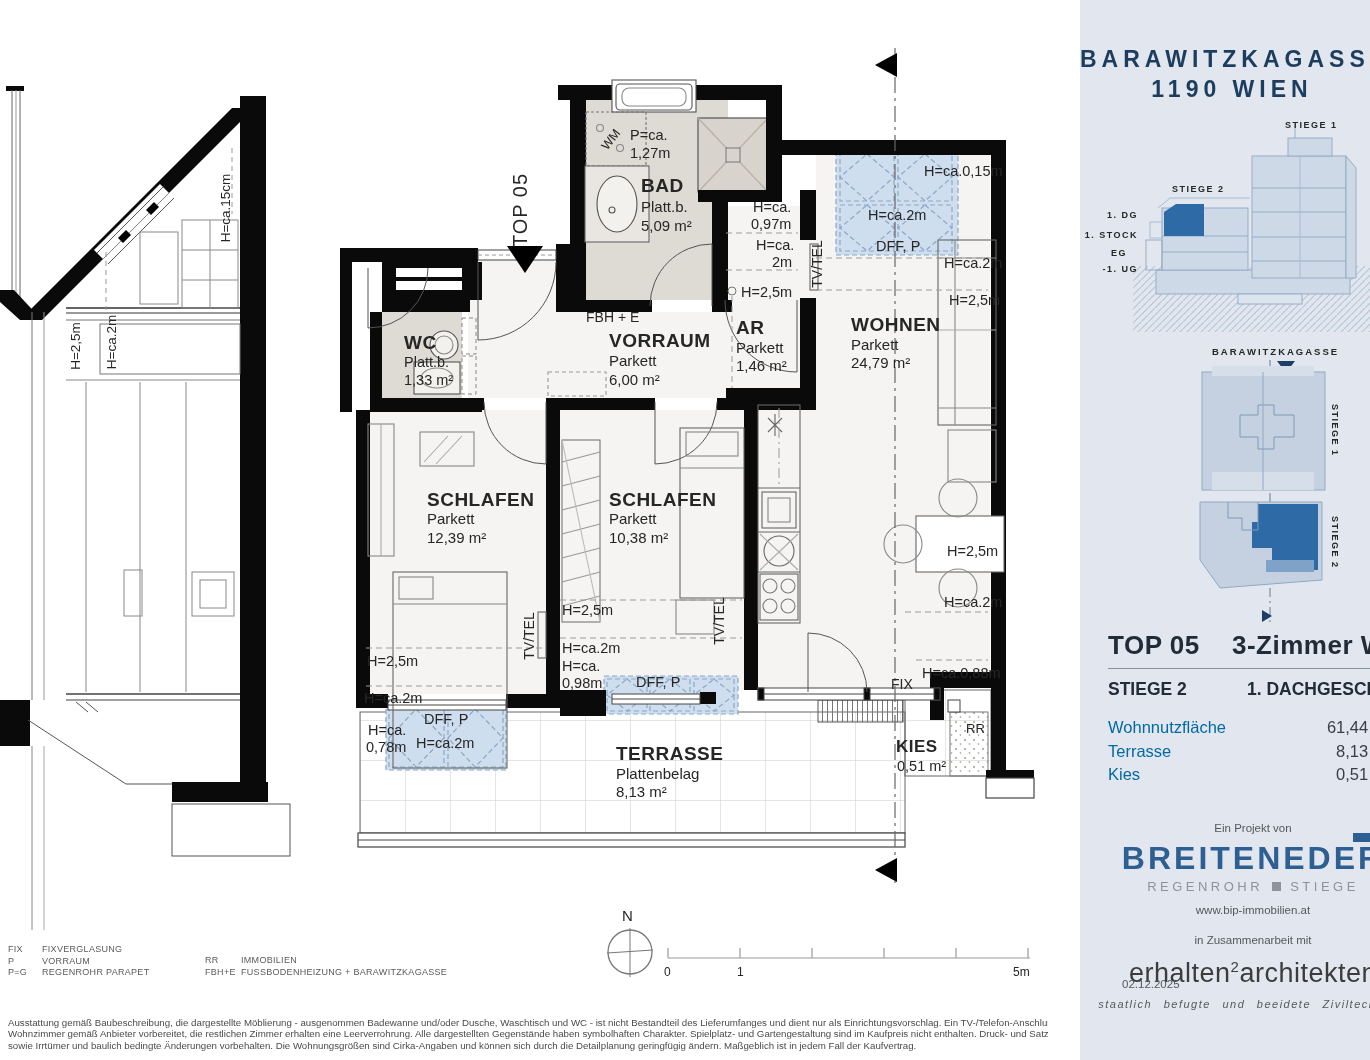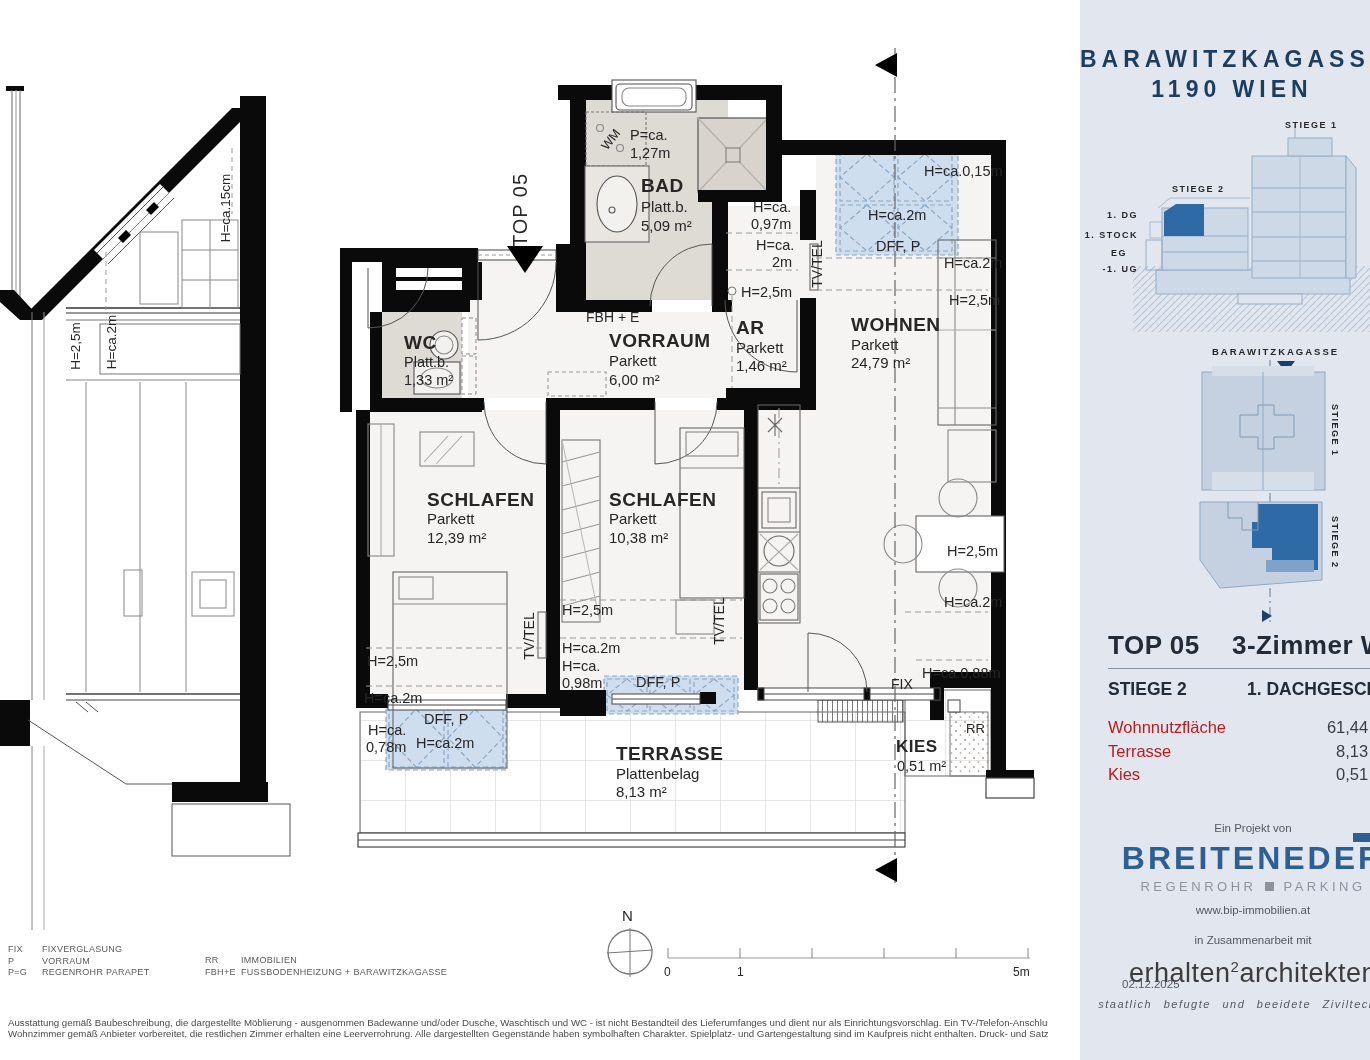--- a/index.html
+++ b/index.html
@@ -5,21 +5,21 @@
   html,body{margin:0;padding:0;background:#fff;}
   body{width:1370px;height:1060px;overflow:hidden;font-family:"Liberation Sans",sans-serif;}
   .canvas{position:relative;width:1370px;height:1060px;background:#fff;overflow:hidden;}
   .abs{position:absolute;}
   svg{font-family:"Liberation Sans",sans-serif;}
   svg text{fill:#262626;}
   .rtitle{font-weight:700;letter-spacing:5px;color:#1c3d5e;text-align:center;font-size:23px;}
   .panelbg{background:#e2e7ef;}
   .toprow{font-weight:700;color:#222c38;font-size:26px;letter-spacing:0.5px;white-space:nowrap;}
   .subrow{font-weight:700;color:#222c38;font-size:17.5px;white-space:nowrap;}
-  .arealbl{font-size:16.5px;color:#b91c1c;white-space:nowrap;}
+  .arealbl{font-size:16.5px;color:#0369a1;white-space:nowrap;}
   .areaval{font-size:16.5px;color:#383e45;text-align:right;white-space:nowrap;}
   .small{font-size:11.5px;color:#53585e;text-align:center;white-space:nowrap;}
   .brand{font-size:32px;font-weight:700;letter-spacing:3px;color:#2d5f92;text-align:center;white-space:nowrap;}
   .brandsub{font-size:13px;letter-spacing:3.5px;color:#8d939b;text-align:center;white-space:nowrap;}
   .sq{display:inline-block;width:9px;height:9px;background:#8d939b;margin:0 9px;}
   .arch{font-size:27px;color:#3c3c3c;text-align:center;white-space:nowrap;letter-spacing:0.5px;}
   .archsub{font-size:11px;font-style:italic;color:#55595e;letter-spacing:1.5px;word-spacing:7px;text-align:center;white-space:nowrap;}
   .legend-row{display:flex;font-size:9px;color:#5a5a5a;letter-spacing:0.3px;line-height:11.5px;white-space:nowrap;}
   .la{width:34px;}
   .disc{font-size:9.7px;color:#4a4a4a;line-height:11.4px;white-space:nowrap;}
@@ -511,21 +511,21 @@
   <div class="abs arealbl" style="left:1108px;top:718px">Wohnnutzfläche</div>
   <div class="abs areaval" style="left:1272px;top:718px;width:120px">61,44 m²</div>
   <div class="abs arealbl" style="left:1108px;top:742px">Terrasse</div>
   <div class="abs areaval" style="left:1272px;top:742px;width:120px">8,13 m²</div>
   <div class="abs arealbl" style="left:1108px;top:765px">Kies</div>
   <div class="abs areaval" style="left:1272px;top:765px;width:120px">0,51 m²</div>
 
   <div class="abs small" style="left:1080px;top:822px;width:346px">Ein Projekt von</div>
   <div class="abs" style="left:1353px;top:833px;width:30px;height:9px;background:#2d5f92"></div>
   <div class="abs brand" style="left:1080px;top:840px;width:346px">BREITENEDER</div>
-  <div class="abs brandsub" style="left:1080px;top:879px;width:346px"><span>REGENROHR</span><span class="sq"></span><span>PARKING</span></div>
+  <div class="abs brandsub" style="left:1080px;top:879px;width:346px"><span>REGENROHR</span><span class="sq"></span><span>STIEGE</span></div>
   <div class="abs small" style="left:1080px;top:904px;width:346px">www.bip-immobilien.at</div>
   <div class="abs small" style="left:1080px;top:934px;width:346px">in Zusammenarbeit mit</div>
   <div class="abs arch" style="left:1080px;top:958px;width:346px"><span>erhalten</span><sup style="font-size:15px">2</sup><span>architekten</span></div>
   <div class="abs archsub" style="left:1080px;top:998px;width:346px">staatlich befugte und beeidete Ziviltechniker</div>
   <div class="abs small" style="left:1122px;top:978px;text-align:center">02.12.2025</div>
 
   <div class="abs" style="left:8px;top:944px">
     <div class="legend-row">
         <span class="la">FIX</span>
         <span>FIXVERGLASUNG</span>
@@ -546,15 +546,16 @@
       </div>
     <div class="legend-row">
         <span class="la" style="width:36px">FBH+E</span>
         <span>FUSSBODENHEIZUNG + BARAWITZKAGASSE</span>
       </div>
   </div>
 
   <div class="abs" style="left:8px;top:1017px;width:1040px;overflow:hidden">
     <div class="disc">Ausstattung gemäß Baubeschreibung, die dargestellte Möblierung - ausgenommen Badewanne und/oder Dusche, Waschtisch und WC - ist nicht Bestandteil des Lieferumfanges und dient nur als Einrichtungsvorschlag. Ein TV-/Telefon-Anschluss wird im</div>
     <div class="disc">Wohnzimmer gemäß Anbieter vorbereitet, die restlichen Zimmer erhalten eine Leerverrohrung. Alle dargestellten Gegenstände haben symbolhaften Charakter. Spielplatz- und Gartengestaltung sind im Kaufpreis nicht enthalten. Druck- und Satzfehler,</div>
+    <div class="disc">sowie Irrtümer und baulich bedingte Änderungen vorbehalten. Die Wohnungsgrößen sind Cirka-Angaben und können sich durch die Detailplanung geringfügig ändern. Maßgeblich ist in jedem Fall der Kaufvertrag.</div>
   </div>
 
 </div>
 
 </body></html>

